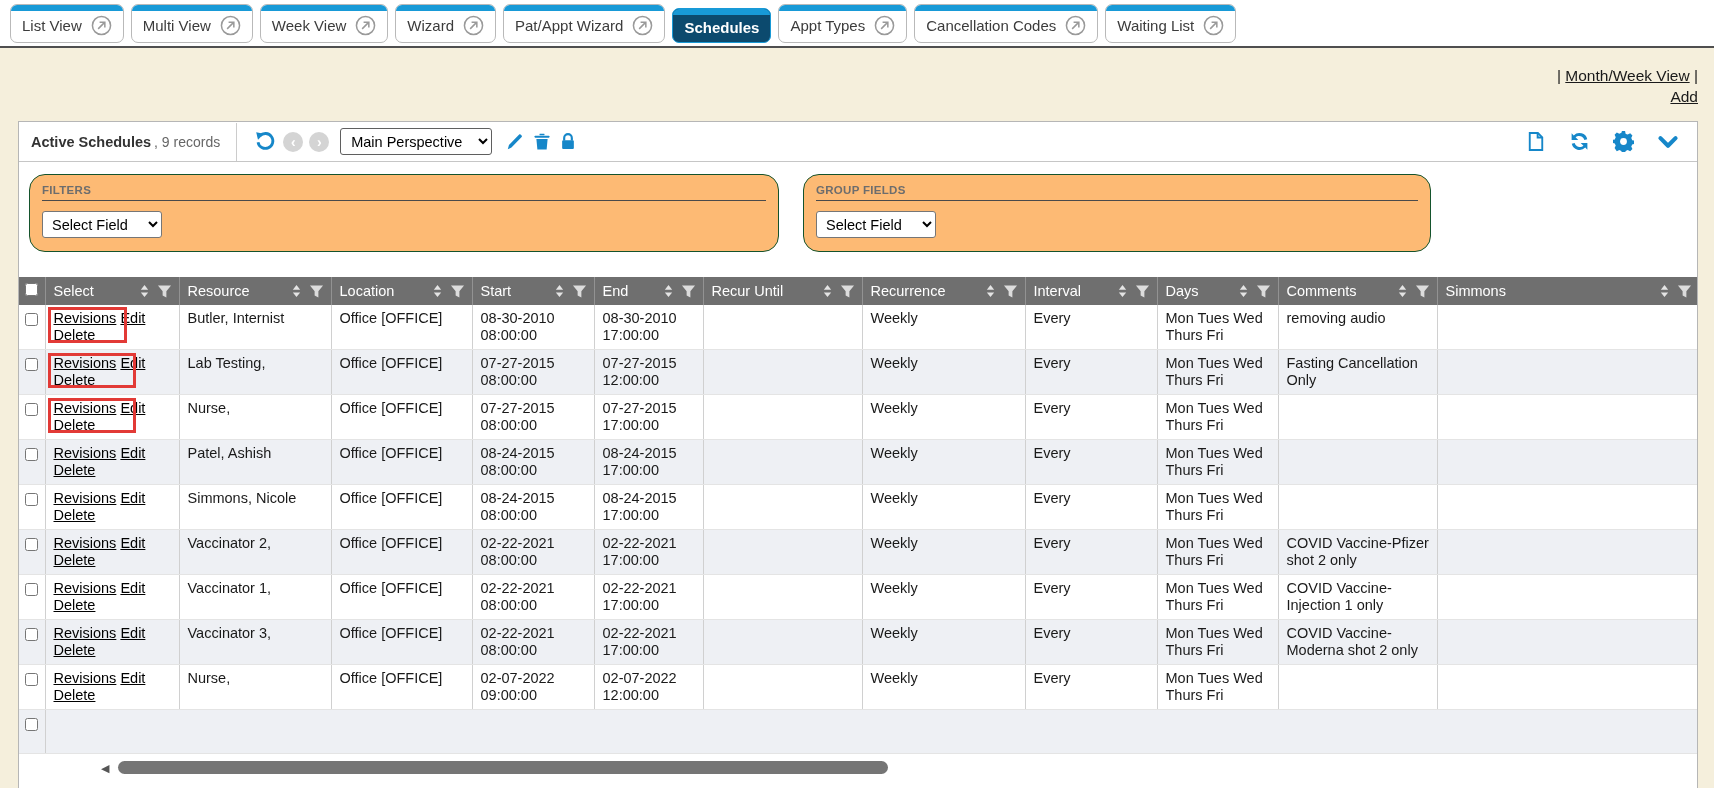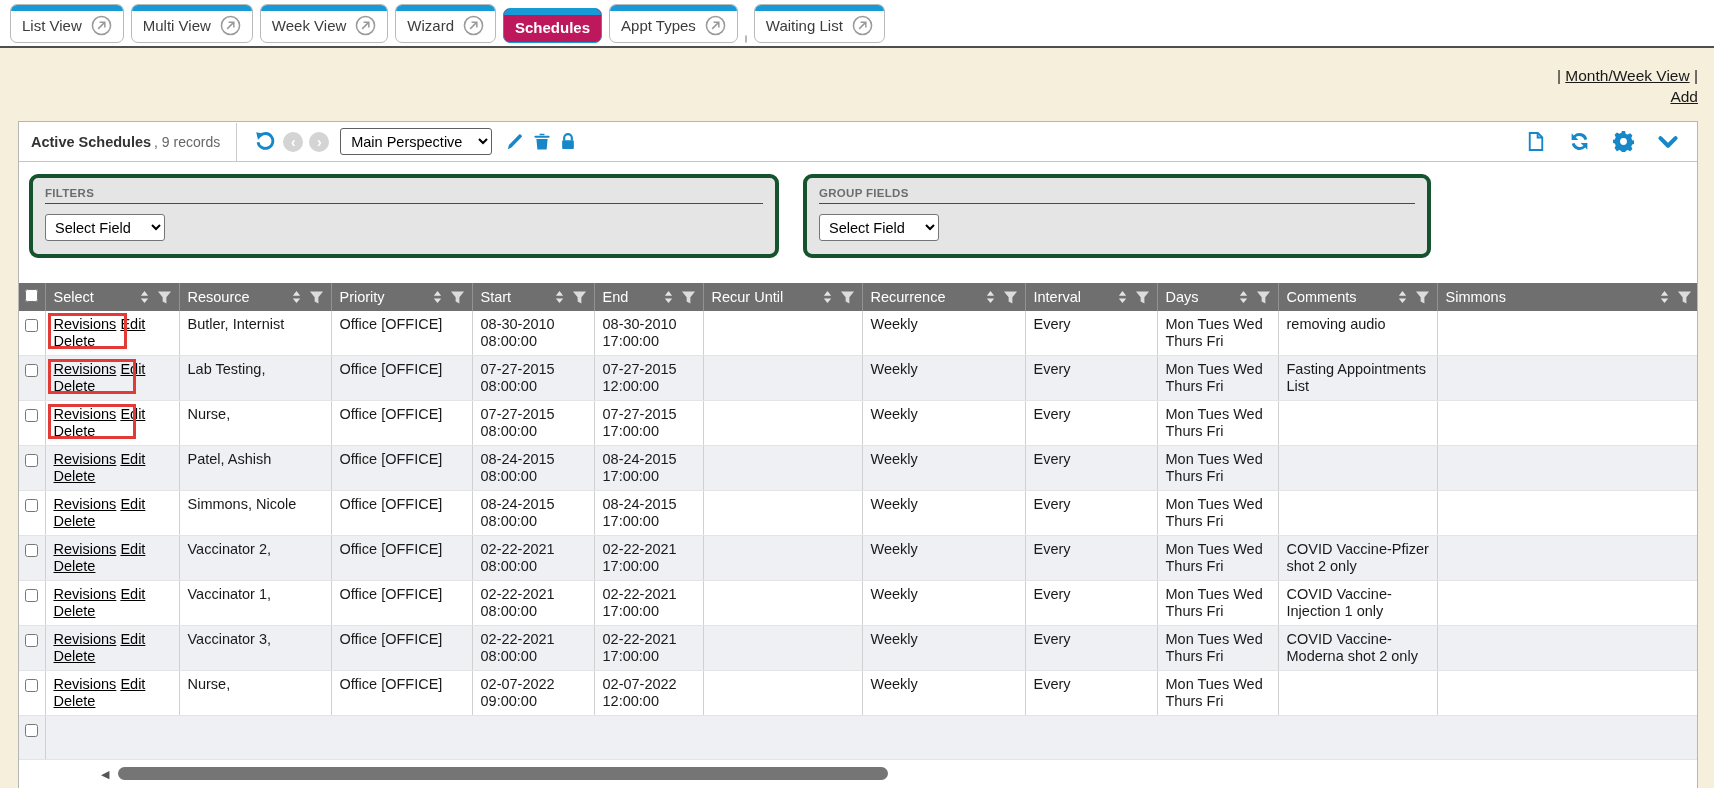--- a/index.html
+++ b/index.html
@@ -6,21 +6,21 @@
   html,body { width:1714px; height:788px; overflow:hidden; }
   body { background:#f5efdc; font-family:"Liberation Sans", sans-serif; color:#1a1a1a; }
 
   
   .tabbar { background:#fff; border-bottom:2px solid #4f4f4f; height:48px;
             display:flex; align-items:flex-end; gap:7px; padding:5px 0 3px 10px; }
   .tab { display:flex; flex-direction:column; border:1px solid #b9b9b9; border-radius:7px;
          overflow:hidden; background:#fff; cursor:pointer; }
   .tab-stripe { height:6px; background:#189ad7; flex:0 0 auto; }
   .tab-body { display:flex; align-items:center; gap:9px; padding:4px 11px 6px; font-size:15px; color:#3c3c3c; flex:1; }
-  .tab.active { background:#be185d; border-color:#189ad7;margin-top:24px; }
+  .tab.active { background:#0c4a6e; border-color:#189ad7;margin-top:24px; }
   .tab.active .tab-stripe { background:#189ad7; }
   .tab.active .tab-body { color:#fff; font-weight:bold; }
   .tab-arrow { width:21px; height:21px; flex:0 0 auto; }
 
   
   .toplinks { text-align:right; padding:17px 16px 0; font-size:15.5px; line-height:21px; color:#1a1a1a; }
   .toplinks a { color:#1a1a1a; text-decoration:underline; }
 
   
   .main-panel { margin:14px 16px 16px 18px; background:#fff; border:1px solid #b6b6b6;
@@ -34,21 +34,21 @@
   .tb-icon { display:inline-flex; align-items:center; justify-content:center; cursor:pointer; margin:0 4px; }
   .nav-circle { width:20px; height:20px; border-radius:50%; background:#d4d4d4; color:#fff;
                 display:inline-flex; align-items:center; justify-content:center;
                 font-size:14px; font-weight:bold; margin:0 3px; cursor:default; line-height:1; }
   .tb-select { font-size:14.5px; padding:4px 6px; border:1px solid #5f5f5f; border-radius:3px;
                background:#fff; width:152px; height:27px; margin:0 10px 0 8px; }
   .tb-right { margin-left:auto; display:flex; align-items:center; gap:15px; }
 
   
   .filter-strip { display:flex; gap:24px; padding:12px 10px 12px 10px; background:#fff; }
-  .fpanel { border:4px solid #14532d; border-radius:9px; background:#e5e5e5; padding:9px 12px 13px; }
+  .fpanel { border:1px solid #14532d; border-radius:16px; background:#fdba74; padding:9px 12px 13px; }
   .fpanel.left  { width:750px; }
   .fpanel.right { width:628px; }
   .fpanel-title { font-size:11.5px; font-weight:bold; color:#6d6d6d; letter-spacing:.3px;
                   border-bottom:1px solid #4a4a4a; padding-bottom:4px; margin-bottom:10px; }
   .fpanel select { font-size:14.5px; padding:3px 5px; border:1px solid #767676; border-radius:3px;
                    background:#fff; width:120px; height:27px; }
 
   
   table.grid { border-collapse:collapse; table-layout:fixed; width:1680px; margin-top:13px; font-size:14.5px; }
   thead th { background:#6f6f6f; color:#fff; font-weight:normal; height:28px;
@@ -117,38 +117,55 @@
   <div class="tab">
     <div class="tab-stripe"></div>
     <div class="tab-body">
         <span>Wizard</span>
       <svg class="tab-arrow" viewBox="0 0 22 22">
           <circle cx="11" cy="11" r="9.5" fill="none" stroke="#9a9a9a" stroke-width="1.6"></circle>
           <path d="M7.5 14.5L14 8M9 7.5h5.5V13" fill="none" stroke="#9a9a9a" stroke-width="1.6"></path>
         </svg>
       </div>
   </div>
+  <div class="tab">
+    <div class="tab-stripe"></div>
+    <div class="tab-body">
+        <span>Pat/Appt Wizard</span>
+      <svg class="tab-arrow" viewBox="0 0 22 22">
+          <circle cx="11" cy="11" r="9.5" fill="none" stroke="#9a9a9a" stroke-width="1.6"></circle>
+          <path d="M7.5 14.5L14 8M9 7.5h5.5V13" fill="none" stroke="#9a9a9a" stroke-width="1.6"></path>
+        </svg>
+      </div>
+  </div>
   <div class="tab active">
     <div class="tab-stripe"></div>
     <div class="tab-body">
         <span>Schedules</span>
       </div>
   </div>
   <div class="tab">
     <div class="tab-stripe"></div>
     <div class="tab-body">
         <span>Appt Types</span>
       <svg class="tab-arrow" viewBox="0 0 22 22">
           <circle cx="11" cy="11" r="9.5" fill="none" stroke="#9a9a9a" stroke-width="1.6"></circle>
           <path d="M7.5 14.5L14 8M9 7.5h5.5V13" fill="none" stroke="#9a9a9a" stroke-width="1.6"></path>
         </svg>
       </div>
   </div>
   <div class="tab">
     <div class="tab-stripe"></div>
+    <div class="tab-body">
+        <span>Cancellation Codes</span>
+      <svg class="tab-arrow" viewBox="0 0 22 22">
+          <circle cx="11" cy="11" r="9.5" fill="none" stroke="#9a9a9a" stroke-width="1.6"></circle>
+          <path d="M7.5 14.5L14 8M9 7.5h5.5V13" fill="none" stroke="#9a9a9a" stroke-width="1.6"></path>
+        </svg>
+      </div>
   </div>
   <div class="tab">
     <div class="tab-stripe"></div>
     <div class="tab-body">
         <span>Waiting List</span>
       <svg class="tab-arrow" viewBox="0 0 22 22">
           <circle cx="11" cy="11" r="9.5" fill="none" stroke="#9a9a9a" stroke-width="1.6"></circle>
           <path d="M7.5 14.5L14 8M9 7.5h5.5V13" fill="none" stroke="#9a9a9a" stroke-width="1.6"></path>
         </svg>
       </div>
@@ -280,21 +297,21 @@
                   <path d="M6 1.5l4 5H2zM6 14.5l-4-5h8z" fill="#e4e4e4"></path>
                 </svg>
                 <svg width="15" height="15" viewBox="0 0 16 16">
                   <path d="M1 1.5h14L10 7.8v6.7l-4-2.2V7.8z" fill="#dcdcdc"></path>
                 </svg>
               </span>
             </span>
           </th>
         <th>
             <span class="th-inner">
-              <span class="th-label">Priority</span>
+              <span class="th-label">Location</span>
               <span class="th-icons">
                 <svg width="11" height="16" viewBox="0 0 12 16">
                   <path d="M6 1.5l4 5H2zM6 14.5l-4-5h8z" fill="#e4e4e4"></path>
                 </svg>
                 <svg width="15" height="15" viewBox="0 0 16 16">
                   <path d="M1 1.5h14L10 7.8v6.7l-4-2.2V7.8z" fill="#dcdcdc"></path>
                 </svg>
               </span>
             </span>
           </th>
@@ -435,21 +452,21 @@
             <span class="blk">08:00:00</span>
           </td>
         <td>
             <span class="blk">07-27-2015</span>
             <span class="blk">12:00:00</span>
           </td>
         <td></td>
         <td>Weekly</td>
         <td>Every</td>
         <td>Mon Tues Wed Thurs Fri</td>
-        <td>Fasting Appointments List</td>
+        <td>Fasting Cancellation Only</td>
         <td></td>
       </tr>
       <tr>
         <td class="c-check"><input type="checkbox" style=""></td>
         <td class="c-opt"><span class="red-box rb2"></span><a href="#" class="tbl-link">Revisions</a> <a href="#" class="tbl-link">Edit</a> <a href="#" class="tbl-link">Delete</a></td>
         <td>Nurse,</td>
         <td>Office [OFFICE]</td>
         <td>
             <span class="blk">07-27-2015</span>
             <span class="blk">08:00:00</span>

